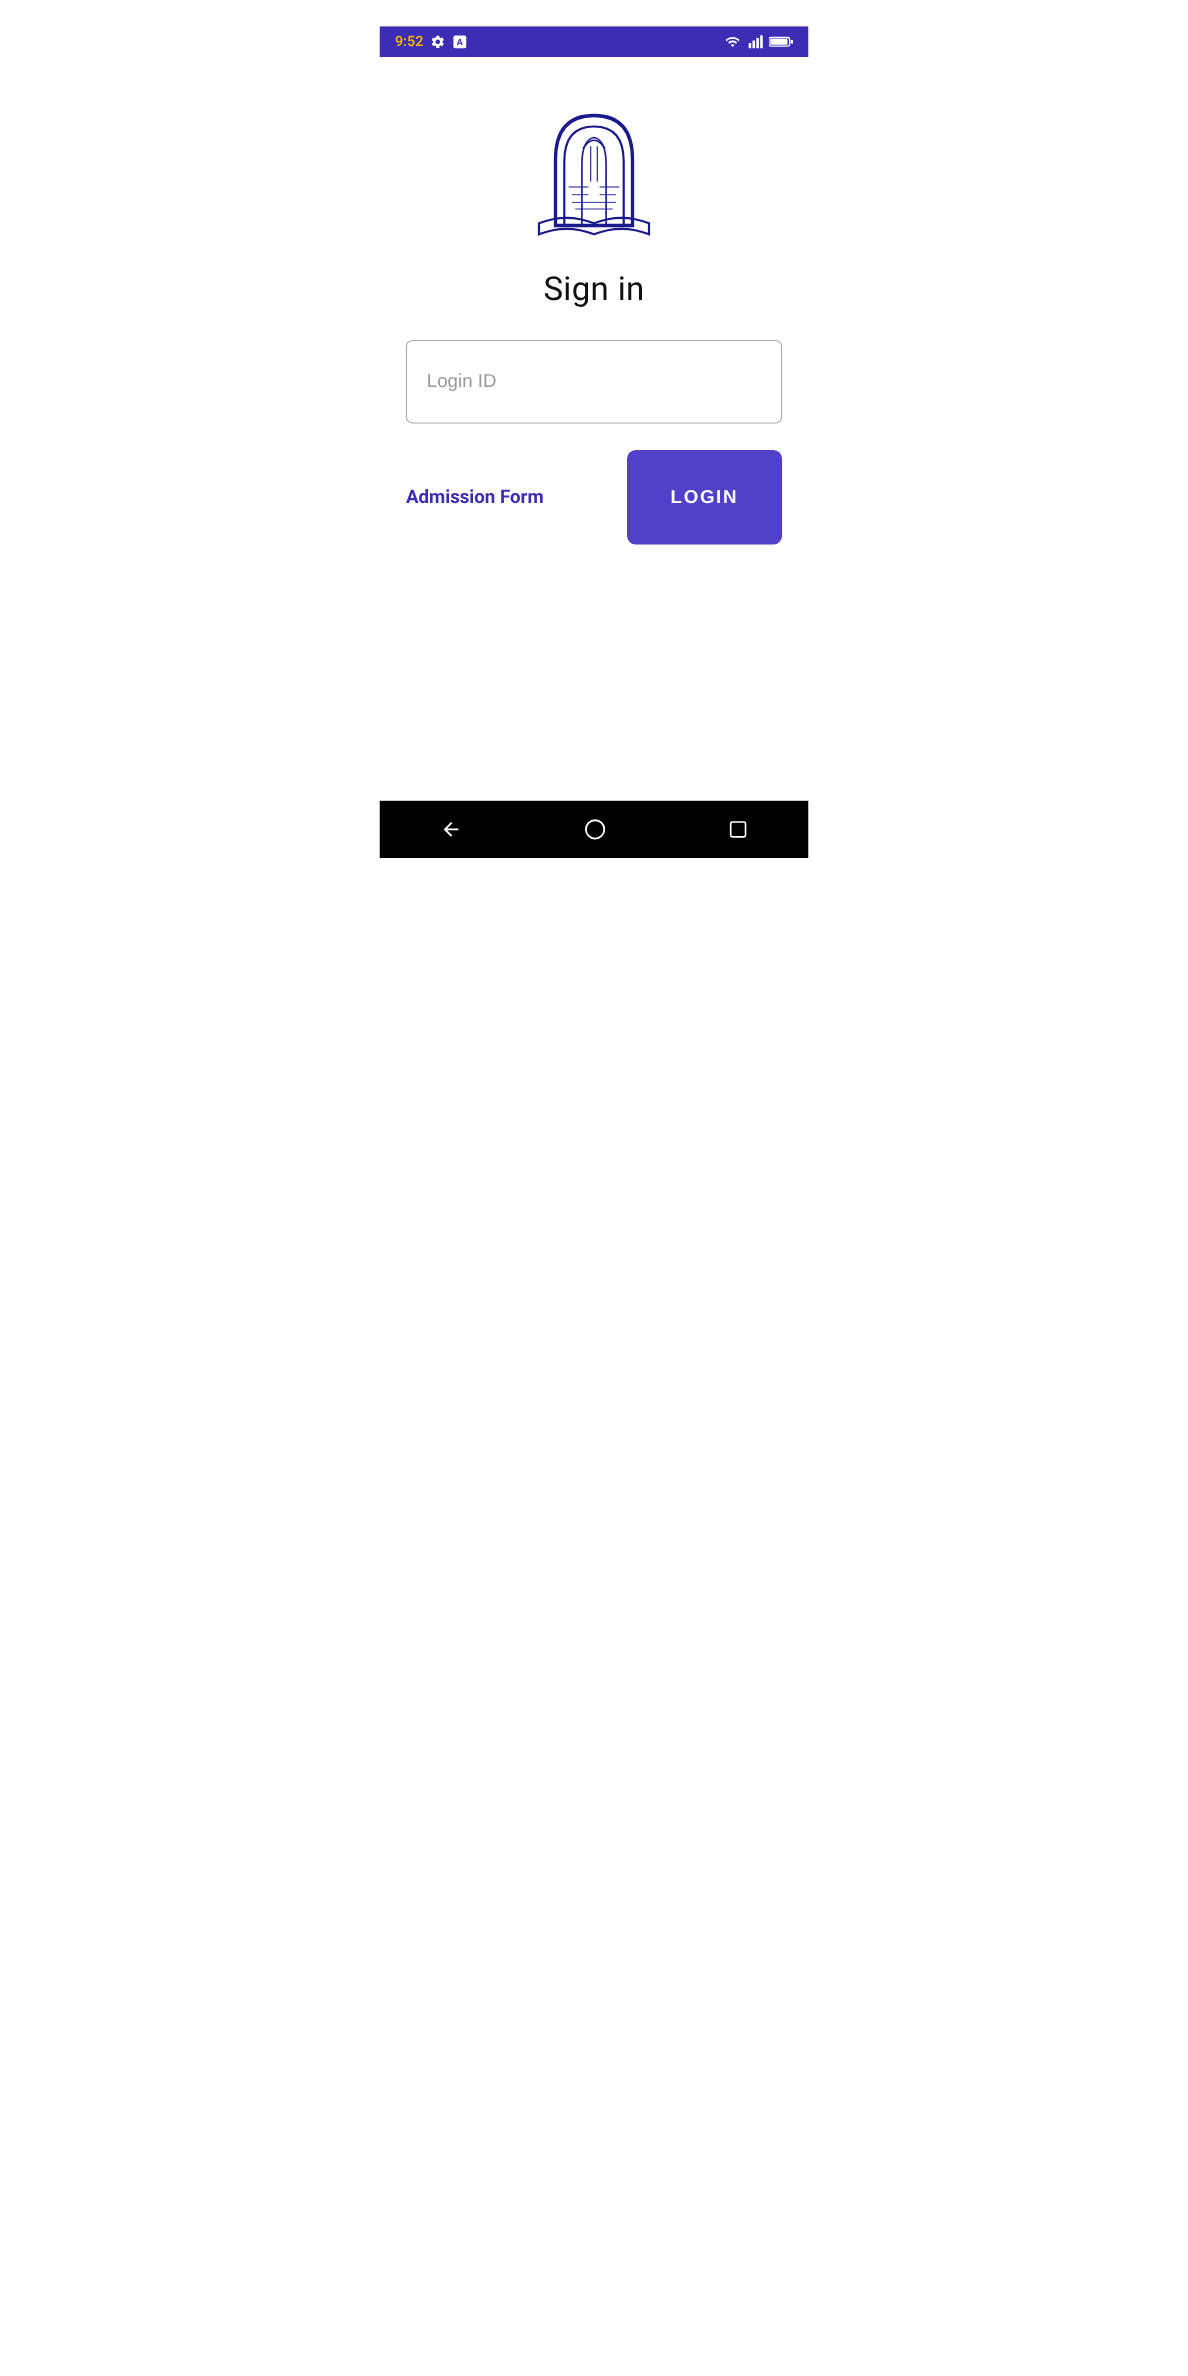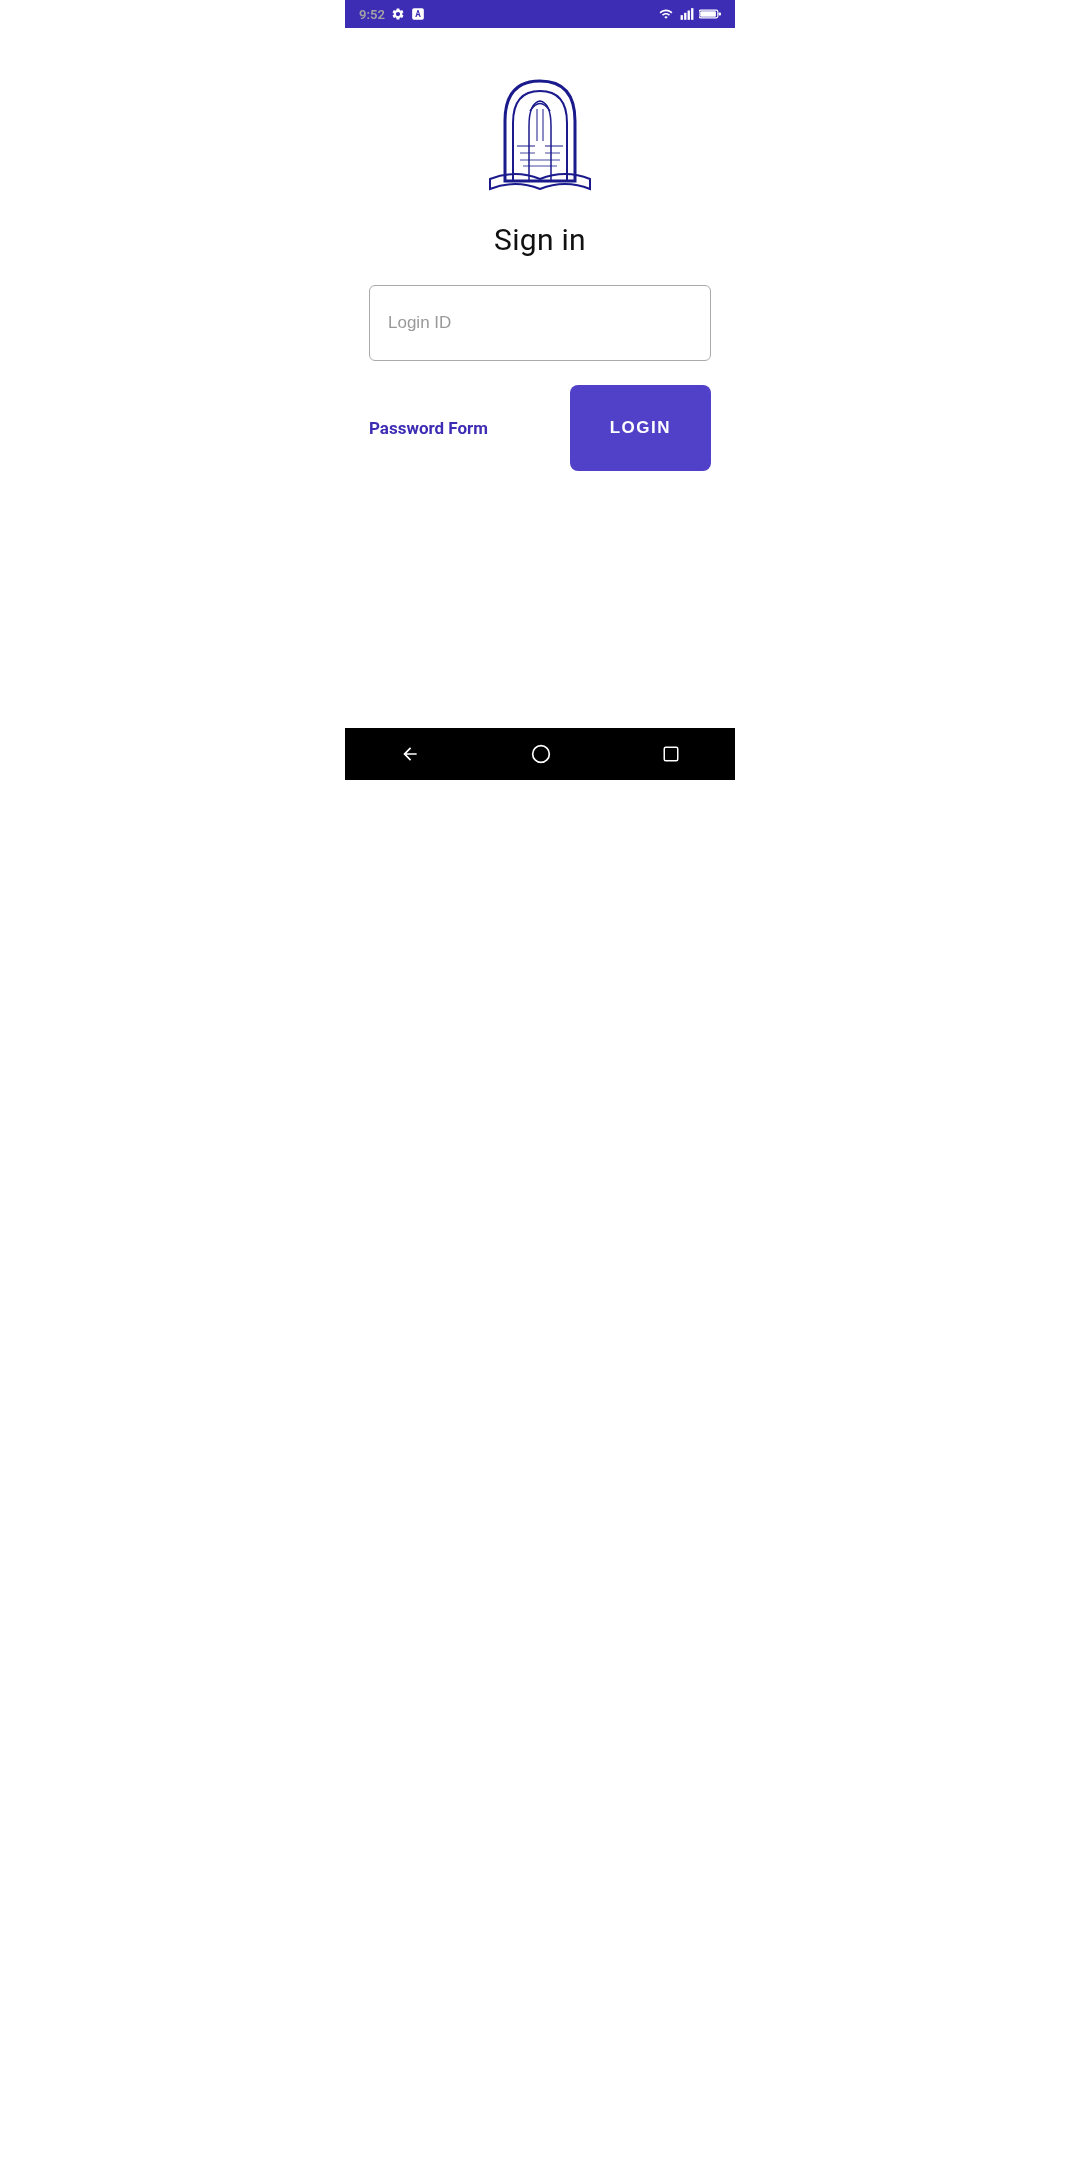--- a/index.html
+++ b/index.html
@@ -16,28 +16,29 @@
       font-family: 'Roboto', Arial, sans-serif;
       display: flex;
       flex-direction: column;
       overflow: hidden;
       margin: 0 auto;
     }
 
     
     .status-bar {
       background: #3d2db5;
-      color: #a3a3a3;
+      color: #eab308;
       height: 28px;
       display: flex;
       justify-content: space-between;
       padding: 0 14px;
       font-size: 13px;
       font-weight: 500;
       flex-shrink: 0;
+      margin-top: 24px;
     }
 
     .status-bar-left {
       display: flex;
       align-items: center;
       gap: 6px;
     }
 
     .status-bar-right {
       display: flex;
@@ -236,21 +237,21 @@
       <line x1="58" y1="38" x2="58" y2="70" stroke="#1a1a8c" stroke-width="1"></line>
     </svg>
   </div>
 
   <h1 class="sign-in-title">Sign in</h1>
 
   <input type="text" class="input-field" placeholder="Login ID" style="">
 
 
   <div class="actions-row">
-    <a class="admission-form-link">Password Form</a>
+    <a class="admission-form-link">Admission Form</a>
     <button class="login-button">LOGIN</button>
   </div>
 
 </div>
 
 <div class="nav-bar">
   <button class="nav-btn">
     <svg width="20" height="20" viewBox="0 0 24 24" fill="white">
       <path d="M20 11H7.83l5.59-5.59L12 4l-8 8 8 8 1.41-1.41L7.83 13H20v-2z"></path>
     </svg>

